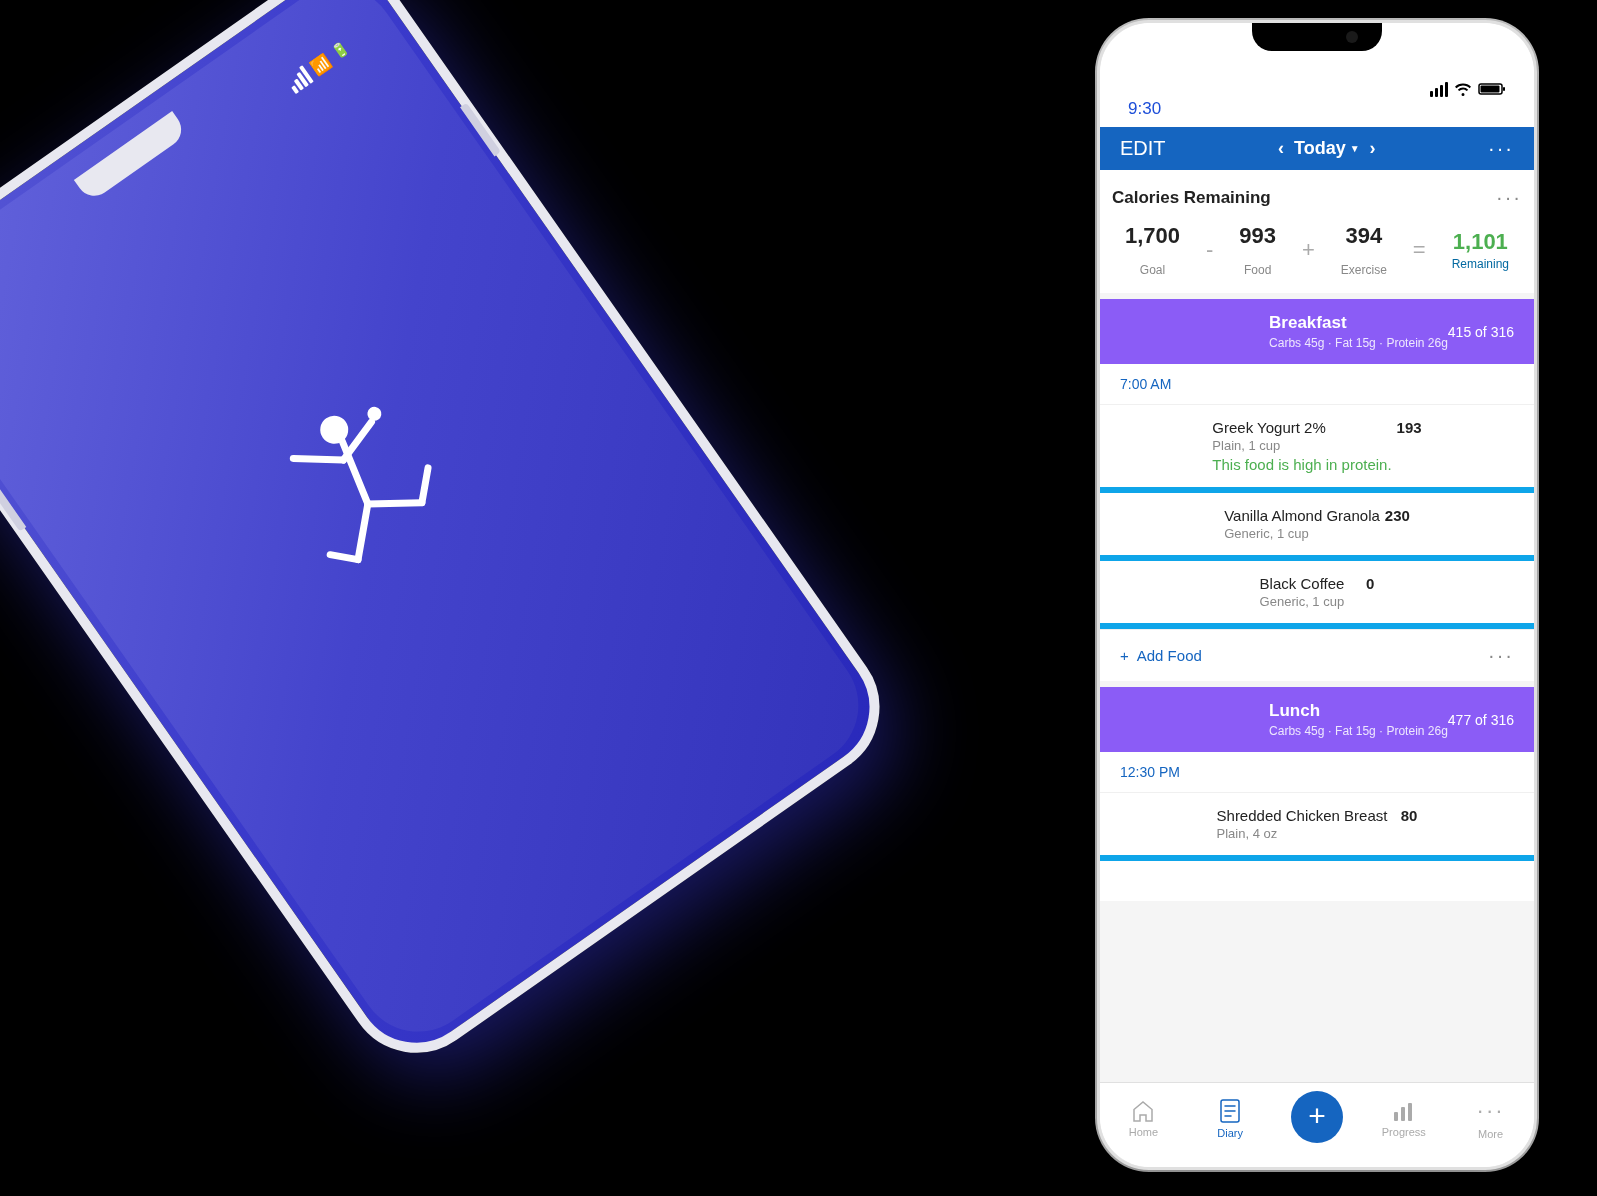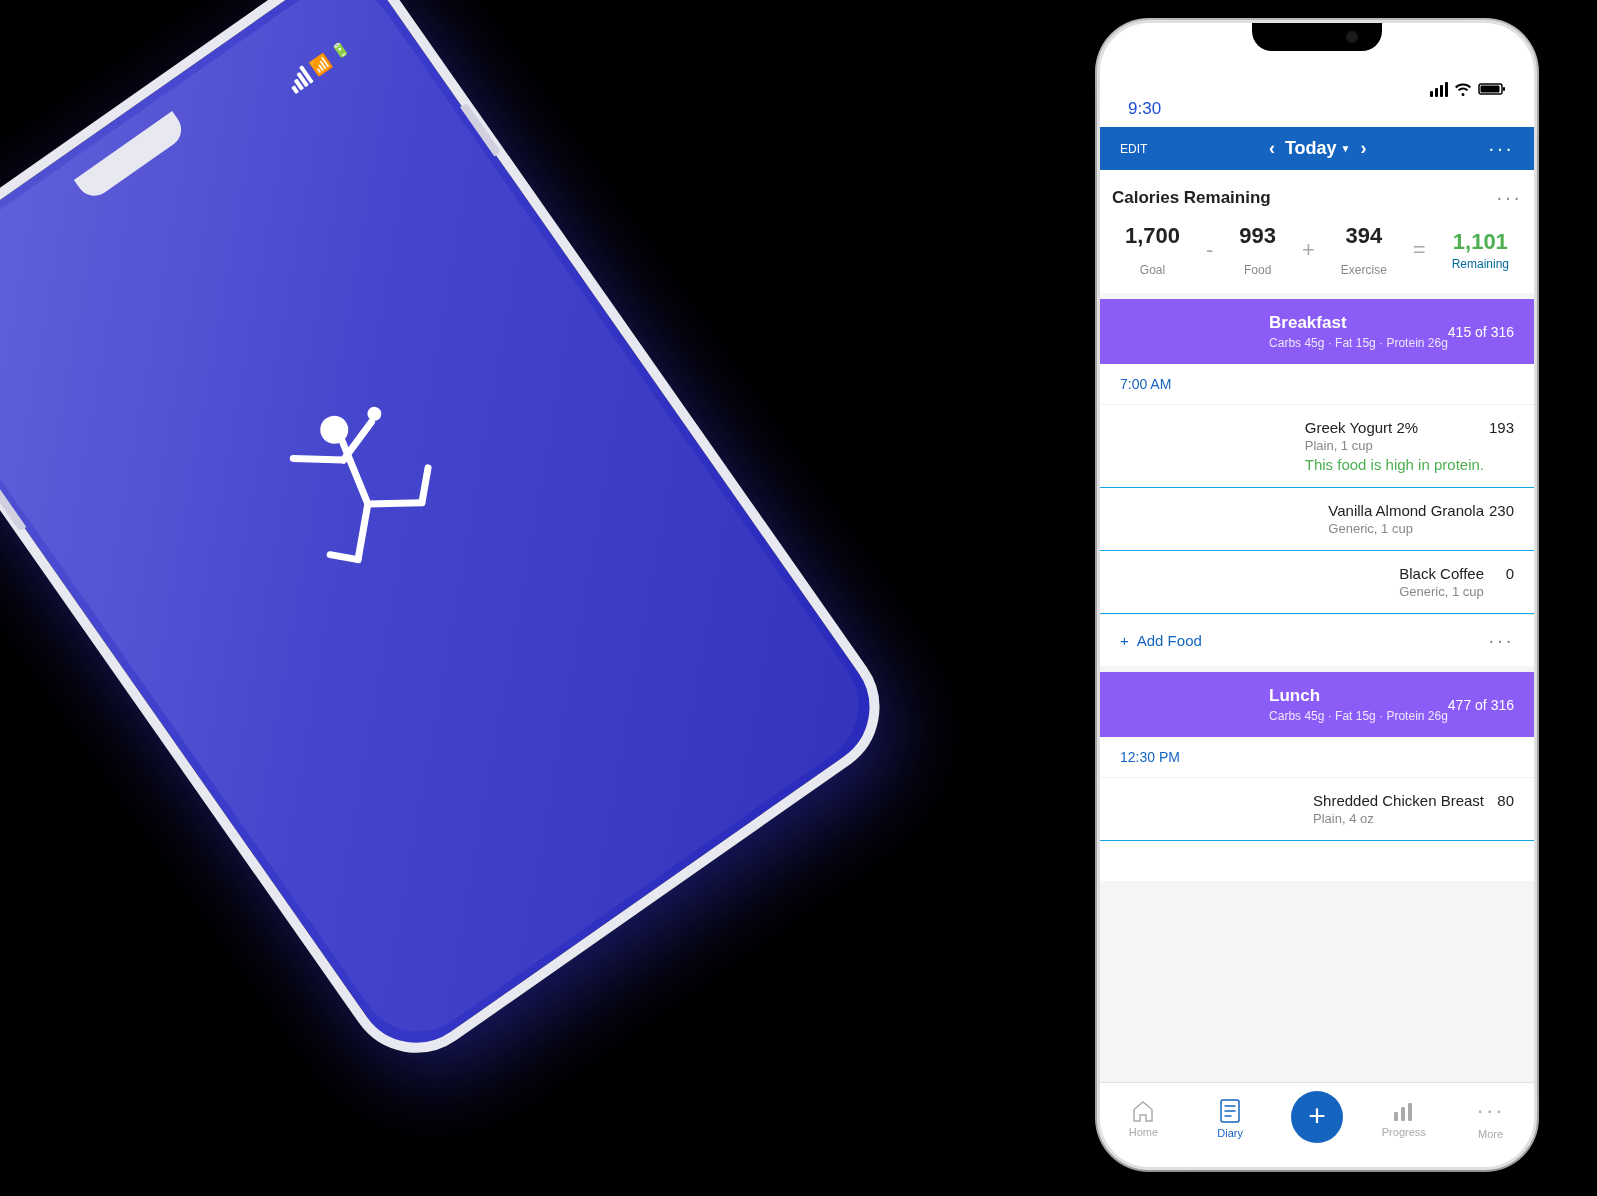--- a/index.html
+++ b/index.html
@@ -155,21 +155,21 @@
     .nav-bar {
       background: #1565C0;
       display: flex;
       align-items: center;
       justify-content: space-between;
       padding: 10px 20px;
       flex-shrink: 0;
     }
     .nav-edit {
       color: white;
-      font-size: 12px;
+      font-size: 20px;
       font-weight: 500;
     }
     .nav-center {
       display: flex;
       align-items: center;
       gap: 10px;
       color: white;
       font-size: 18px;
       font-weight: 600;
     }
@@ -286,44 +286,44 @@
       font-size: 14px;
       font-weight: 500;
       border-bottom: 1px solid #f0f0f0;
     }
 
     
     .food-item {
       background: white;
       padding: 14px 20px;
       display: flex;
-      justify-content: flex-end;
+      justify-content: center;
       align-items: flex-start;
-      border-bottom: 1px solid #0ea5e9;
+      border-bottom: 6px solid #0ea5e9;
     }
     .food-info {}
     .food-name {
       font-size: 15px;
       color: #222;
       font-weight: 400;
     }
     .food-desc {
       font-size: 13px;
       color: #888;
       margin-top: 2px;
     }
     .food-note {
       font-size: 15px;
       color: #4CAF50;
       margin-top: 3px;
     }
     .food-calories {
       font-size: 15px;
       color: #222;
-      font-weight: 400;
+      font-weight: 700;
       min-width: 30px;
       text-align: right;
     }
 
     
     .add-food-row {
       background: white;
       padding: 14px 20px;
       display: flex;
       justify-content: space-between;

